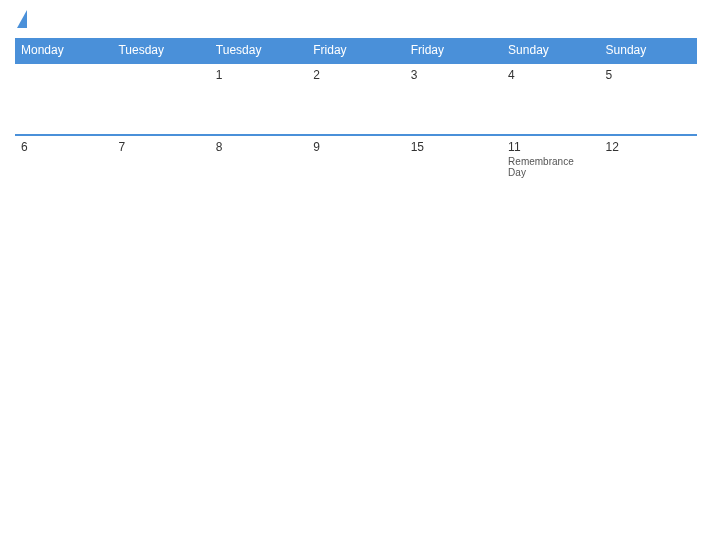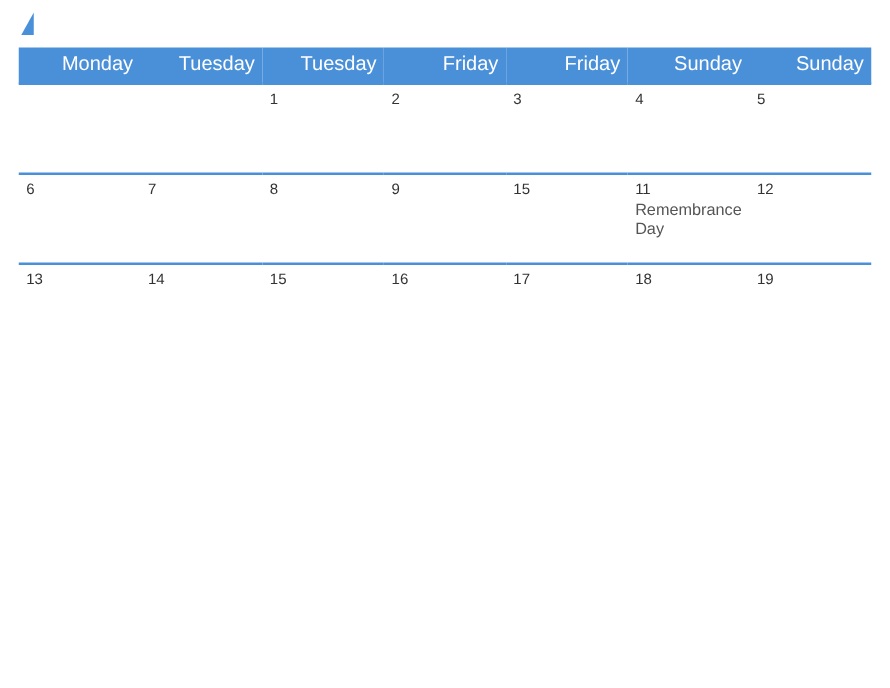--- a/index.html
+++ b/index.html
@@ -64,24 +64,24 @@
       min-width: 60px;
       text-align: right;
     }
     .calendar-table {
       width: 100%;
       border-collapse: collapse;
     }
     .calendar-table thead tr th {
       background: #4a90d9;
       color: #fff;
-      font-size: 16px;
+      font-size: 12px;
       font-weight: normal;
       padding: 5px 6px;
-      text-align: right;
+      text-align: left;
       border: none;
     }
     .calendar-table tbody tr {
       border-top: 2px solid #4a90d9;
     }
     .calendar-table tbody tr td {
       vertical-align: top;
       padding: 4px 6px 4px 6px;
       font-size: 12px;
       color: #333;
@@ -89,21 +89,21 @@
       width: calc(100% / 7);
       background: #fff;
     }
     .day-number {
       font-size: 12px;
       color: #333;
       display: block;
       margin-bottom: 2px;
     }
     .holiday-name {
-      font-size: 13px;
+      font-size: 10px;
       color: #555;
       display: block;
       margin-top: 2px;
     }
     .empty-cell {
       background: #f5f5f5;
     }
   </style>
 </head>
 <body>
@@ -170,38 +170,15 @@
             <span class="day-number">15</span>
           </td>
           <td>
             <span class="day-number">11</span>
             <span class="holiday-name">Remembrance Day</span>
           </td>
           <td>
             <span class="day-number">12</span>
           </td>
         </tr>
-        <tr>
-          <td>
-            <span class="day-number">13</span>
-          </td>
-          <td>
-            <span class="day-number">14</span>
-          </td>
-          <td>
-            <span class="day-number">15</span>
-          </td>
-          <td>
-            <span class="day-number">16</span>
-          </td>
-          <td>
-            <span class="day-number">17</span>
-          </td>
-          <td>
-            <span class="day-number">18</span>
-          </td>
-          <td>
-            <span class="day-number">19</span>
-          </td>
-        </tr>
       </tbody>
   </table>
 </div>
 
 </body></html>

